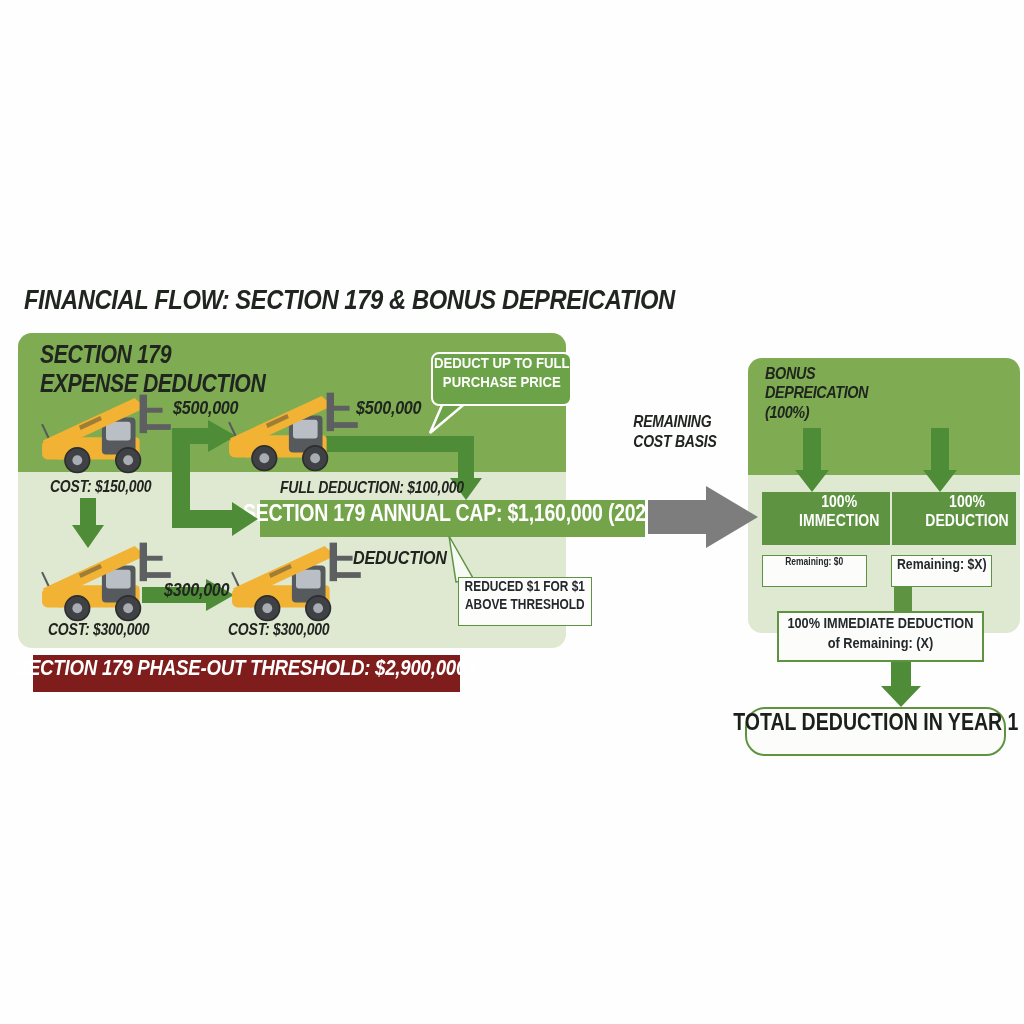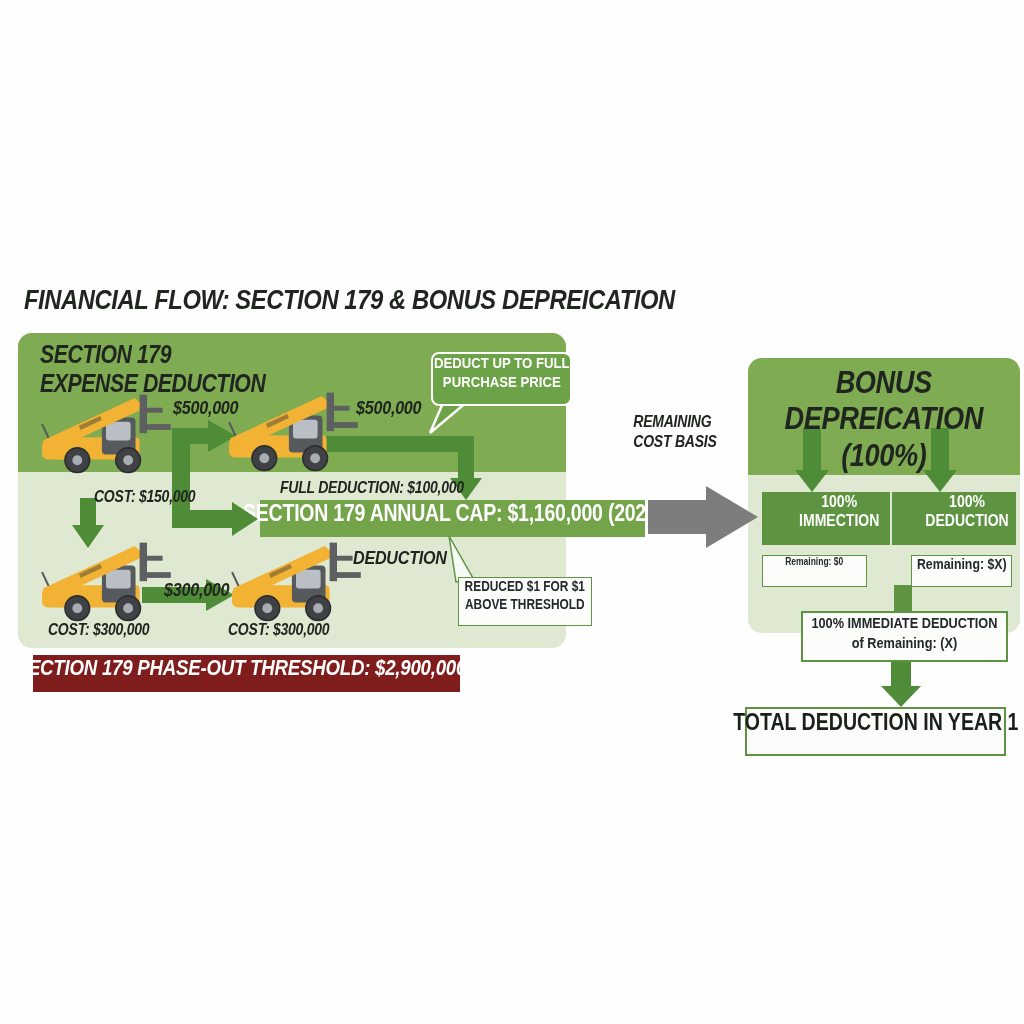--- a/index.html
+++ b/index.html
@@ -17,21 +17,21 @@
 
   #title{left:24px;top:284px;font-size:28px;letter-spacing:-0.5px;}
 
   
   #left-panel{left:18px;top:333px;width:548px;height:315px;border-radius:14px;background:#dfe8d1;}
   #left-panel-band{left:18px;top:333px;width:548px;height:139px;border-radius:14px 14px 0 0;background:#7fac53;}
   #right-panel{left:748px;top:358px;width:272px;height:275px;border-radius:14px;background:#dfe8d1;}
   #right-panel-band{left:748px;top:358px;width:272px;height:117px;border-radius:14px 14px 0 0;background:#7fac53;}
 
   #s179-heading{left:40px;top:340px;font-size:25px;line-height:1.14;letter-spacing:-0.5px;}
-  #bonus-heading{left:756px;top:364px;width:256px;font-size:32px;line-height:1.14;text-align:center;letter-spacing:-0.5px;}
+  #bonus-heading{left:756px;top:364px;width:256px;font-size:17px;line-height:1.14;text-align:left;letter-spacing:-0.5px;}
 
   
   #cap-bar{left:260px;top:500px;width:385px;height:37px;background:#74a44a;}
   #cap-bar span{font-size:23px;letter-spacing:-0.3px;}
   #threshold-bar{left:33px;top:655px;width:427px;height:37px;background:#7f1d1d;font-style:italic;}
   #threshold-bar span{font-size:22px;letter-spacing:-0.3px;}
 
   
   #deduct-callout{left:431px;top:352px;width:137px;height:50px;background:#6da348;border:2px solid #ffffff;
     border-radius:8px;font-size:15.5px;line-height:1.2;}
@@ -41,23 +41,23 @@
   
   .price{font-size:19px;letter-spacing:-0.3px;}
   .cost{font-size:16.5px;letter-spacing:-0.3px;}
 
   
   .greenbox{background:#5e9441;color:#fff;font-weight:bold;font-size:16.5px;line-height:1.18;padding-left:27px;}
   .whitebox{background:#fcfdfa;border:1.5px solid #5e9441;color:#23282c;font-weight:bold;}
   #box-immection{left:762px;top:492px;width:101px;height:53px;}
   #box-deduction{left:892px;top:492px;width:97px;height:53px;}
   #remaining-zero{left:762px;top:555px;width:103px;height:30px;font-size:10px;}
-  #remaining-x{left:891px;top:555px;width:99px;height:30px;font-size:14.5px;margin-left:20px;}
-  #immediate-box{left:777px;top:611px;width:203px;height:47px;border-width:2px;font-size:15px;line-height:1.3;margin-left:24px;}
-  #total-box{left:745px;top:707px;width:257px;height:45px;border-width:2.5px;font-size:23px;color:#1b201b;}
+  #remaining-x{left:891px;top:555px;width:99px;height:30px;font-size:14.5px;}
+  #immediate-box{left:777px;top:611px;width:203px;height:47px;border-width:2px;font-size:15px;line-height:1.3;}
+  #total-box{left:745px;top:707px;width:257px;height:45px;border-width:2.5px;font-size:23px;color:#1b201b;border-radius:20px;}
   #remaining-cost-basis{left:626px;top:412px;width:100px;text-align:left;font-size:16.5px;line-height:1.2;letter-spacing:-0.3px;}
 
   svg{display:block;}
 </style>
 </head>
 <body>
 
 <div class="abs" id="left-panel"></div>
 <div class="abs" id="left-panel-band"></div>
 <div class="abs" id="right-panel"></div>
@@ -135,21 +135,21 @@
 <div class="abs blacktxt price" style="left:356px;top:397px;">
   <span class="cond-l">$500,000</span>
 </div>
 <div class="abs blacktxt price" style="left:164px;top:579px;">
   <span class="cond-l">$300,000</span>
 </div>
 <div class="abs blacktxt price" style="left:353px;top:547px;">
   <span class="cond-l">DEDUCTION</span>
 </div>
 
-<div class="abs blacktxt cost" style="left:50px;top:487px;margin-left:44px;">
+<div class="abs blacktxt cost" style="left:50px;top:477px;">
   <span class="cond-l">COST: $150,000</span>
 </div>
 <div class="abs blacktxt cost" style="left:280px;top:478px;">
   <span class="cond-l">FULL DEDUCTION: $100,000</span>
 </div>
 <div class="abs blacktxt cost" style="left:48px;top:620px;">
   <span class="cond-l">COST: $300,000</span>
 </div>
 <div class="abs blacktxt cost" style="left:228px;top:620px;">
   <span class="cond-l">COST: $300,000</span>

